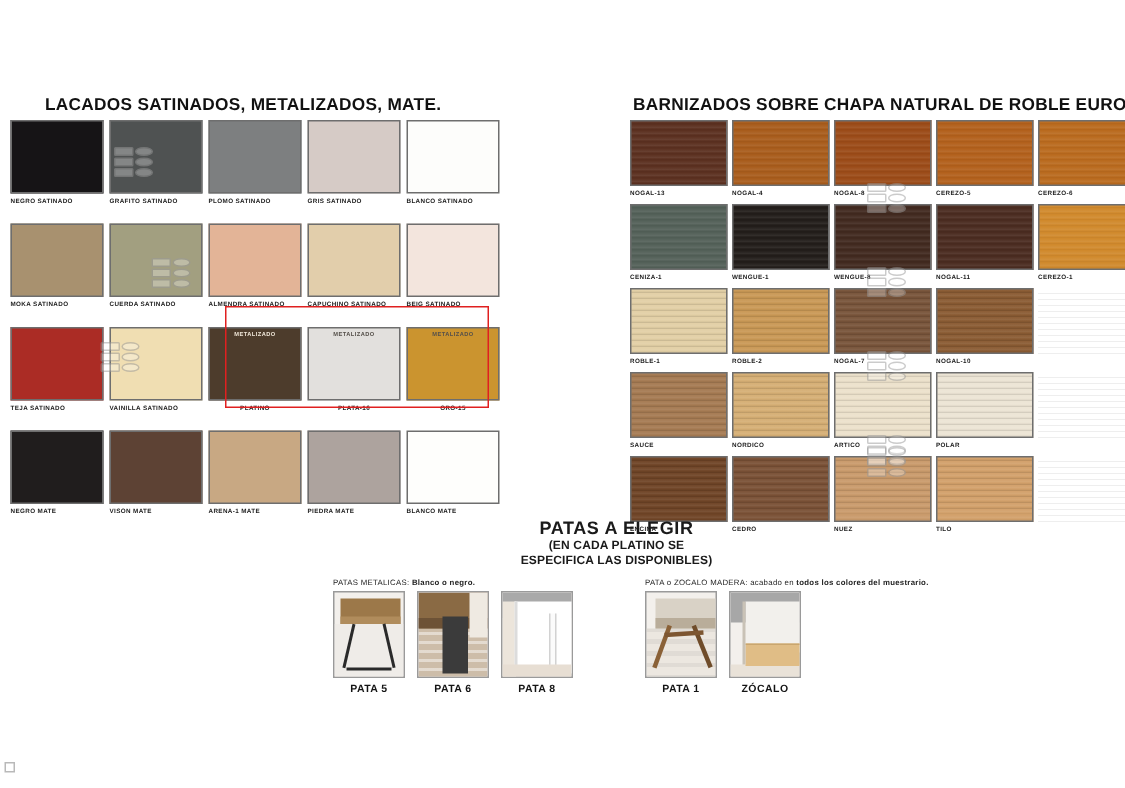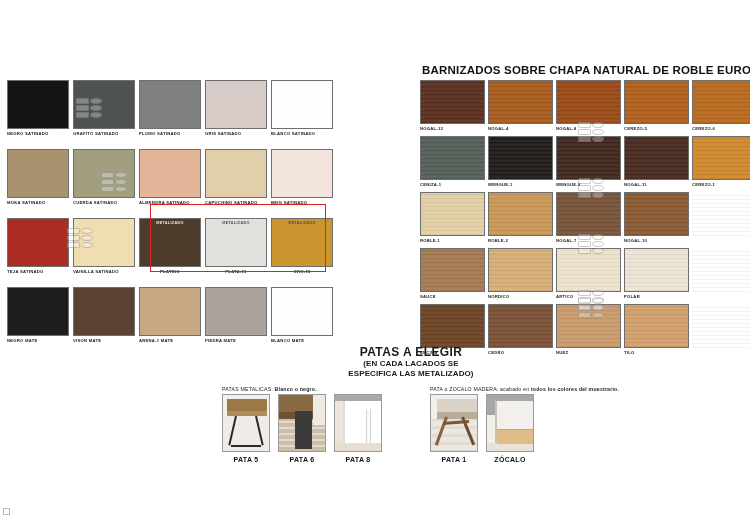--- a/index.html
+++ b/index.html
@@ -199,20 +199,21 @@
   .z-edge{left:8px;top:6px;width:2px;height:42px;background:#c9c2b6;}
 
   
   .crop{position:absolute;width:5px;height:5px;border:1px solid #b9b9b9;}
 </style>
 </head>
 <body>
 
 <div class="page">
 
+  <div class="sec-title" id="lac-title">LACADOS  SATINADOS, METALIZADOS, MATE.</div>
 
   <div class="grid" id="lacquer-grid">
       <div class="cell">
         <div class="sw" style="background: rgb(22, 20, 22); height: 49px;"></div>
         <div class="lbl">NEGRO  SATINADO</div>
       </div>
       <div class="cell">
         <div class="sw" style="background: rgb(79, 82, 82); height: 49px;"></div>
         <div class="lbl">GRAFITO  SATINADO</div>
       </div>
@@ -465,22 +466,22 @@
       <i></i>
       <i class="sq"></i>
       <i></i>
       <i class="sq"></i>
       <i></i>
   </div>
 
 
   <div id="legs-title">
     <div class="l1">PATAS A ELEGIR</div>
-    <div class="l2">(EN CADA LACADOS SE</div>
-    <div class="l2">ESPECIFICA LAS METALIZADO)</div>
+    <div class="l2">(EN CADA PLATINO SE</div>
+    <div class="l2">ESPECIFICA LAS DISPONIBLES)</div>
   </div>
 
   <div class="legs-caption" id="metal-legs-caption">
     <span>PATAS METALICAS: </span><b>Blanco o negro.</b>
   </div>
 
   <div class="legs-caption" id="wood-legs-caption">
     <span>PATA o ZOCALO MADERA: acabado en </span><b>todos los colores del muestrario.</b>
   </div>
 

